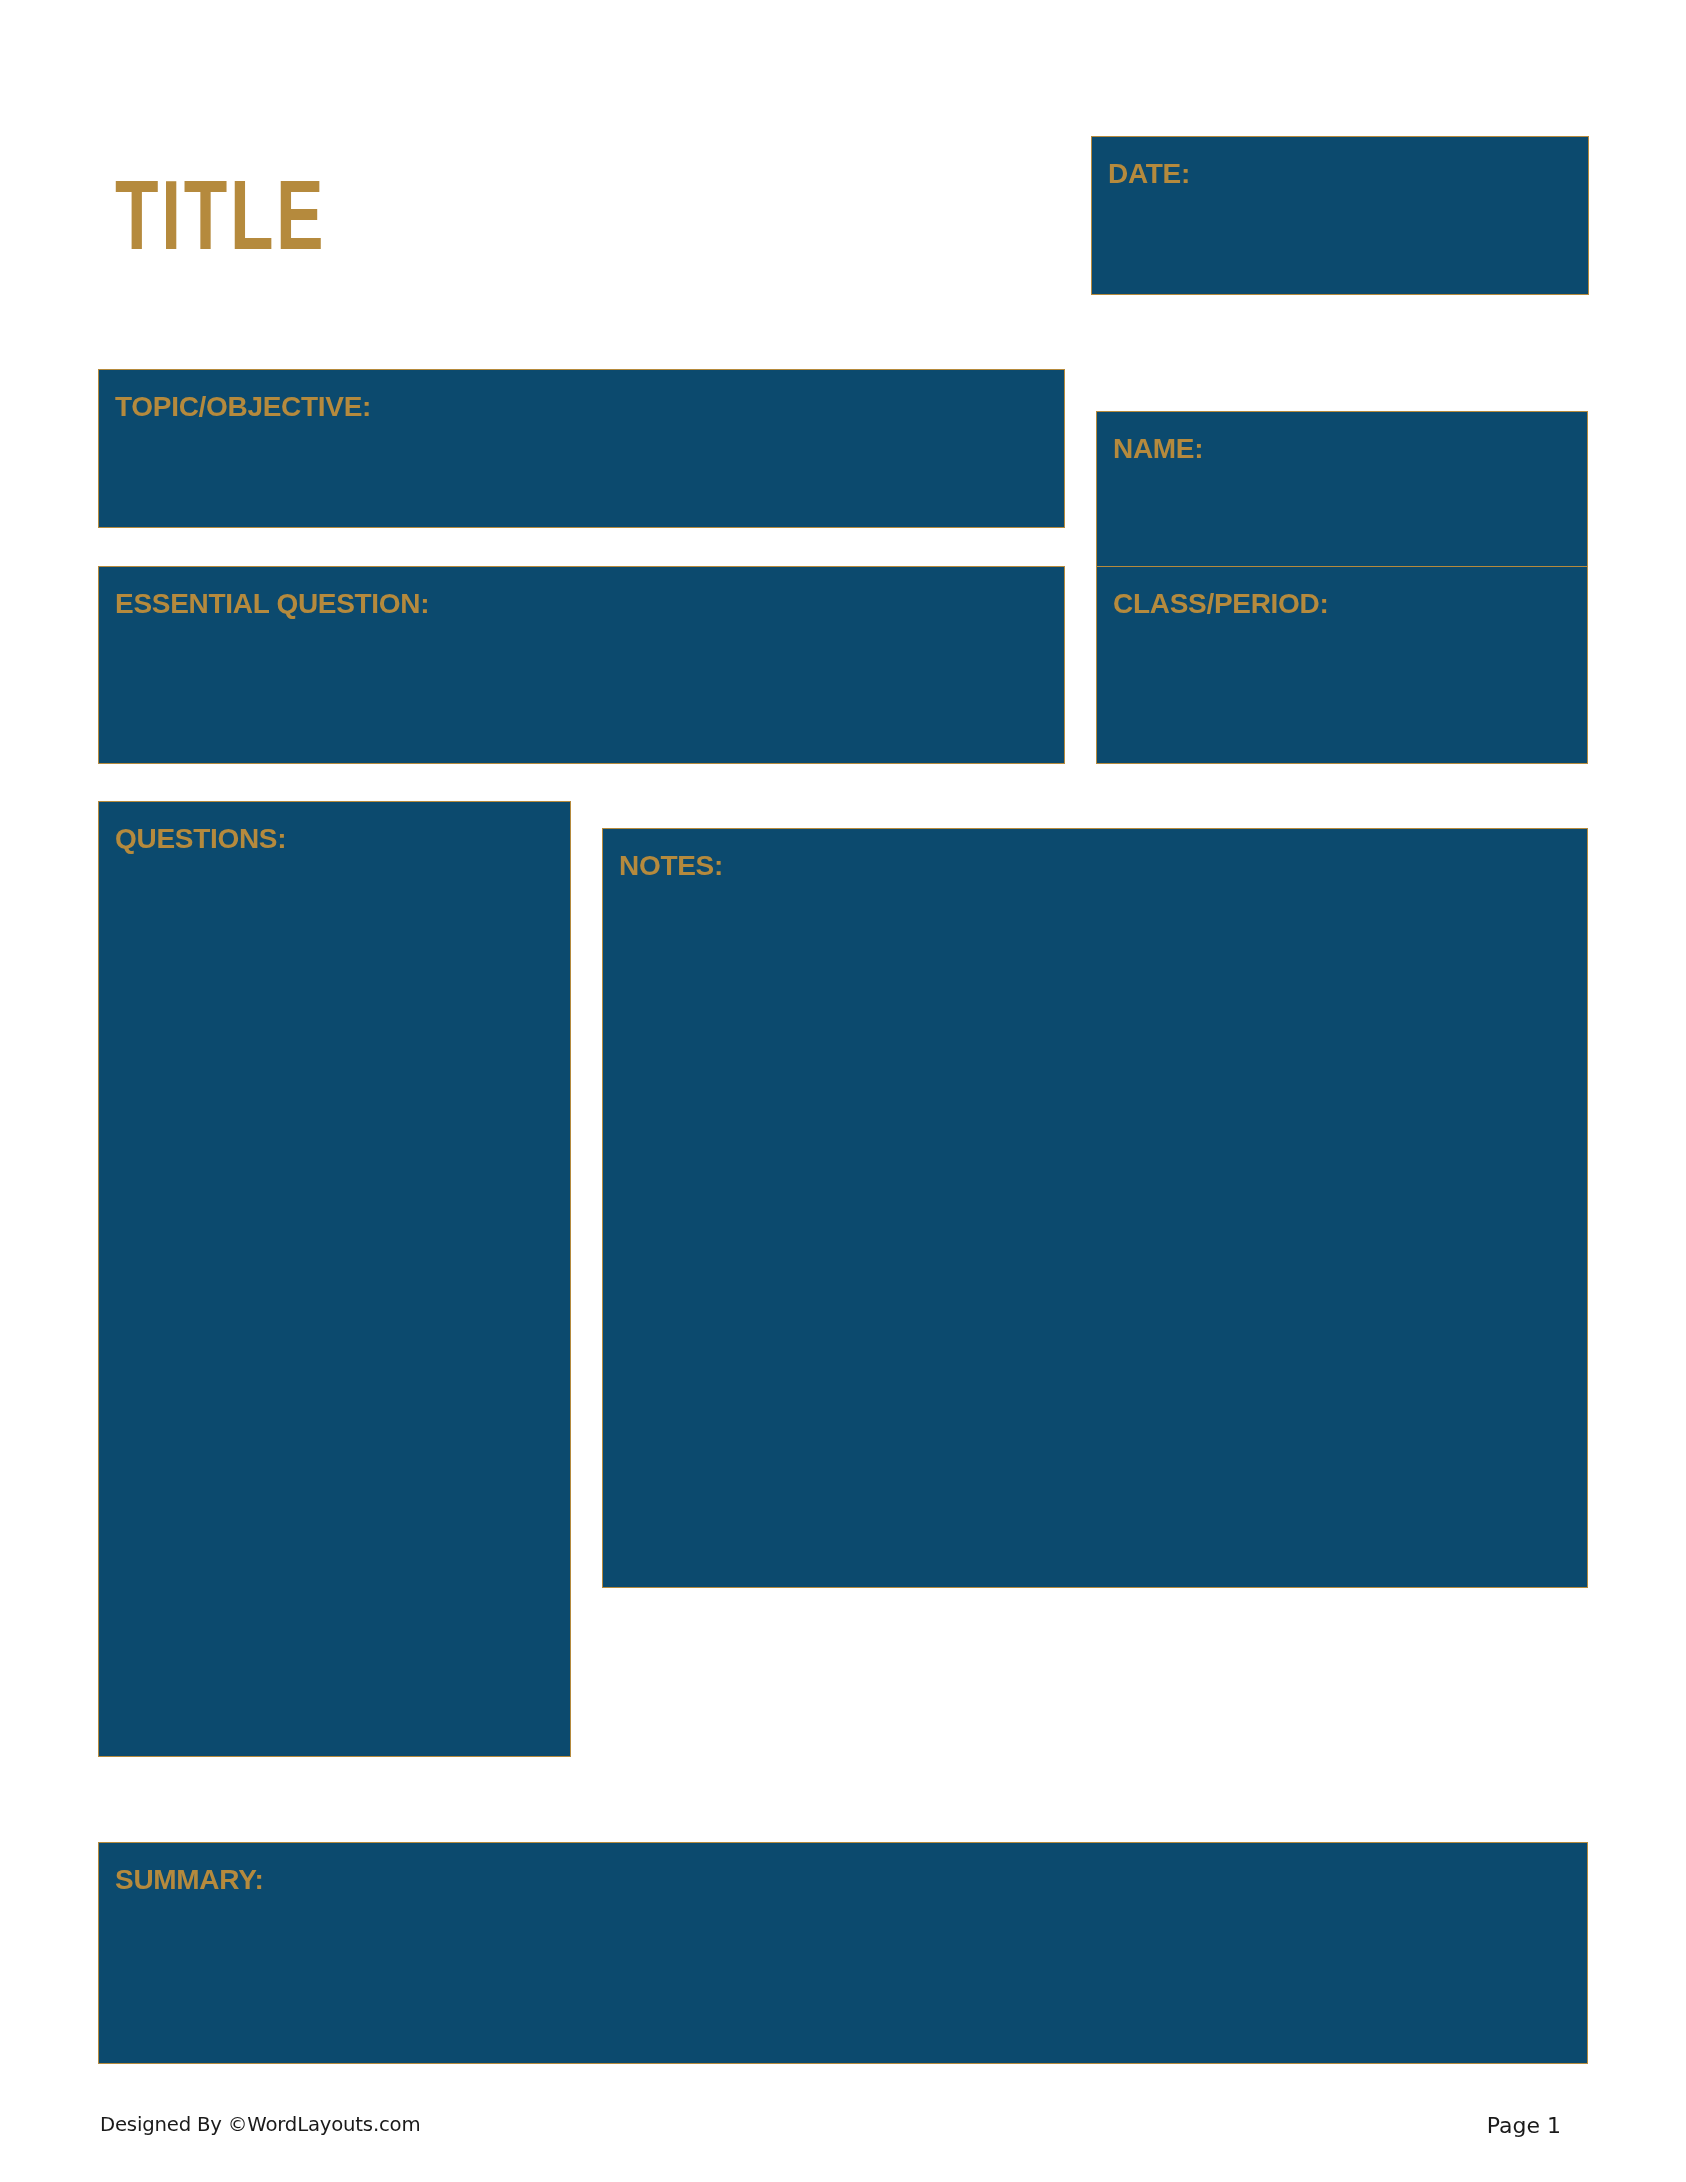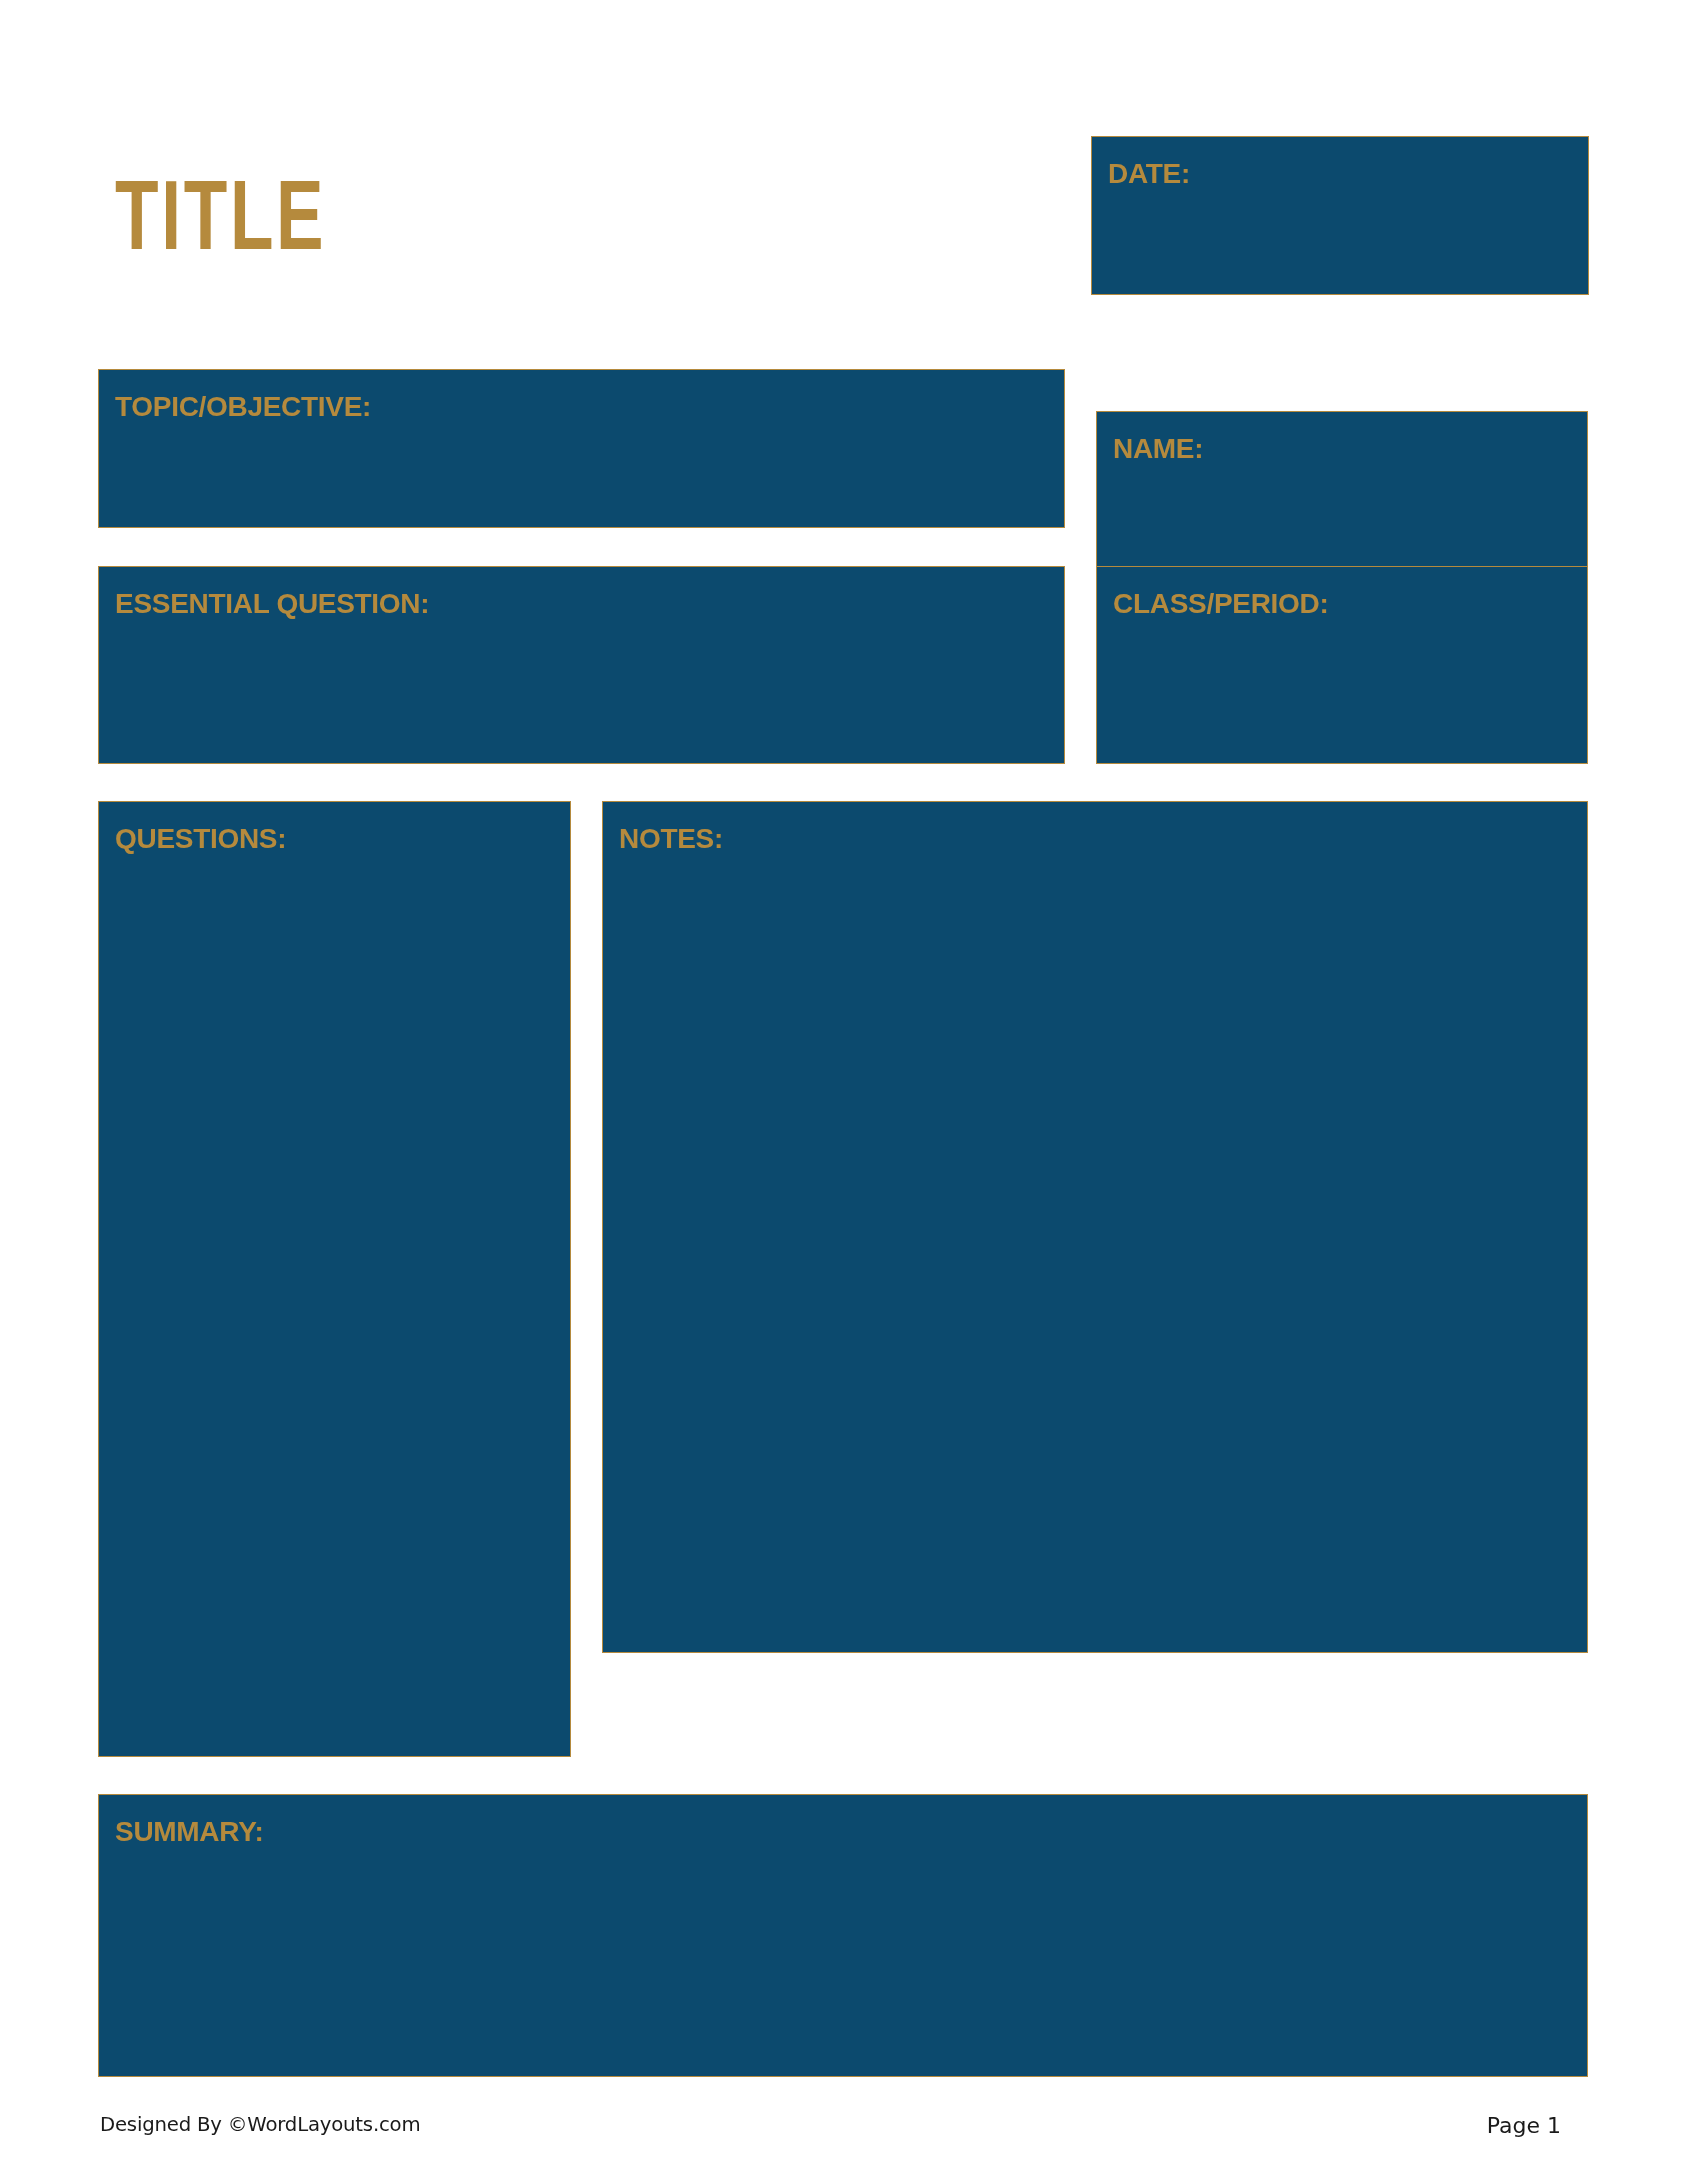--- a/index.html
+++ b/index.html
@@ -26,22 +26,22 @@
     position: absolute; left: 16px; right: 16px; top: 60px; bottom: 11.2px;
     border: none; outline: none; background: transparent; resize: none;
     font-family: "Liberation Sans", sans-serif; font-size: 24px; color: #333;
   }
   #date-box { left: 1091px; top: 136px; width: 498px; height: 159px; }
   #topic-box { left: 98px; top: 369px; width: 967px; height: 159px; }
   #name-box { left: 1096px; top: 369px; width: 492px; height: 159px; margin-top: 42px; }
   #essential-box { left: 98px; top: 566px; width: 967px; height: 198px; padding-left: 29px; }
   #class-box { left: 1096px; top: 566px; width: 492px; height: 198px; }
   #questions-box { left: 98px; top: 801px; width: 473px; height: 956px; }
-  #notes-box { left: 602px; top: 801px; width: 986px; height: 852px; }
-  #summary-box { left: 98px; top: 1794px; width: 1490px; height: 283px; }
+  #notes-box { left: 602px; top: 828px; width: 986px; height: 760px; }
+  #summary-box { left: 98px; top: 1842px; width: 1490px; height: 222px; }
   .footer-left {
     position: absolute; left: 100px; top: 2113px;
     font-family: "DejaVu Sans", sans-serif; font-size: 19.7px; color: #1a1a1a;
     white-space: nowrap; letter-spacing: -0.2px;
   }
   .footer-right {
     position: absolute; right: 125px; top: 2113px;
     font-family: "DejaVu Sans", sans-serif; font-size: 22px; color: #1a1a1a;
     white-space: nowrap;
   }

